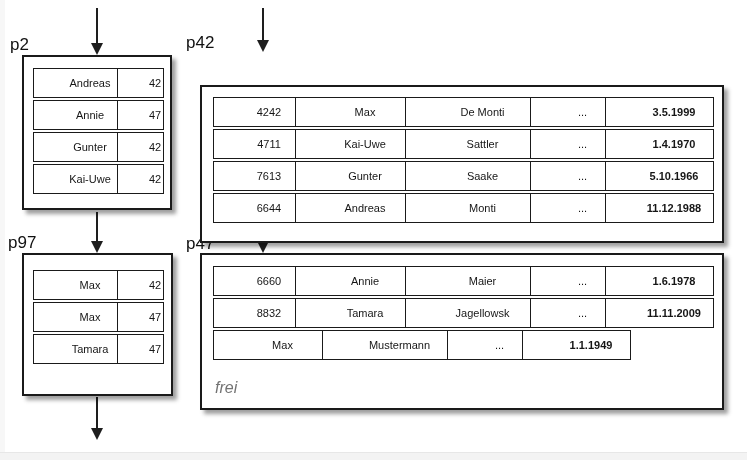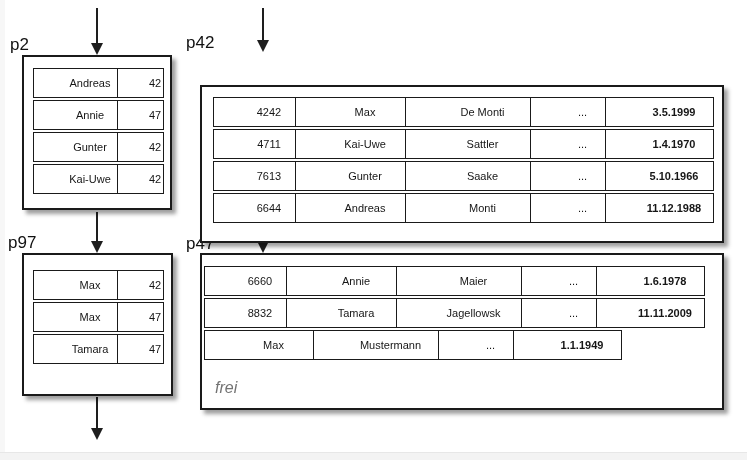--- a/index.html
+++ b/index.html
@@ -161,21 +161,21 @@
         <div class="cell c-val">47</div>
       </div>
       <div class="rrow">
         <div class="cell c-name">Tamara</div>
         <div class="cell c-val">47</div>
       </div>
     </div>
   </div>
 
   <div class="pagebox" style="left:200px; top:253px; width:524px; height:157px;">
-    <div class="rtable" style="left:2px; top:11px;">
+    <div class="rtable" style="left:11px; top:11px;">
       <div class="rrow">
         <div class="cell c-id">6660</div>
         <div class="cell c-first">Annie</div>
         <div class="cell c-last">Maier</div>
         <div class="cell c-dots">...</div>
         <div class="cell c-date">1.6.1978</div>
       </div>
       <div class="rrow">
         <div class="cell c-id">8832</div>
         <div class="cell c-first">Tamara</div>

